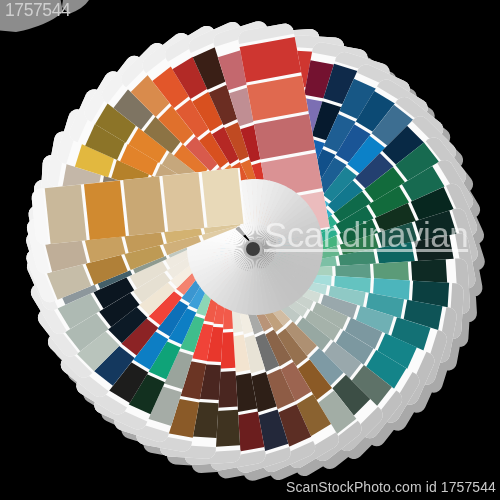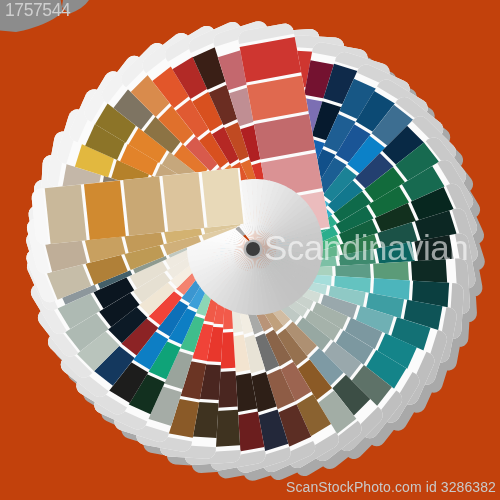--- a/index.html
+++ b/index.html
@@ -1,25 +1,25 @@
 <!DOCTYPE html>
 <html><head>
 <meta charset="utf-8">
 <style>
   html,body{margin:0;padding:0;background:#ffffff;}
-  #page{position:relative;width:500px;height:500px;background:#c2410c;overflow:hidden;
+  #page{position:relative;width:500px;height:500px;background:#000000;overflow:hidden;
         font-family:"Liberation Sans",sans-serif;}
   #fan{position:absolute;left:0;top:0;}
   .wm{position:absolute;font-family:"Liberation Sans",sans-serif;white-space:nowrap;}
   #wm-bottom{right:4px;bottom:5px;text-align:right;font-size:14px;color:#c9c9c9;letter-spacing:0.1px;}
   #wm-top-id{left:5px;top:0px;font-size:17.5px;color:#cfcfcf;z-index:3;letter-spacing:-0.4px;}
   #wm-corner{position:absolute;left:0;top:0;z-index:2;}
   .wmbrand{position:absolute;font-family:"Liberation Sans",sans-serif;white-space:nowrap;
            color:rgba(255,255,255,0.58);font-size:35px;font-weight:400;letter-spacing:-0.5px;}
-  #wm-brand1{left:264px;top:228px;}
+  #wm-brand1{left:264px;top:215px;text-decoration:underline;}
   #wm-brand2{left:258px;top:258px;}
 </style>
 </head>
 <body>
 
 <div id="page">
   <svg id="wm-corner" width="110" height="50" viewBox="0 0 110 50">
     <path d="M-6,-8 L59,-8 L63,12 Q47,26 16,32 L-6,30 Z" fill="#8c8c8c"></path>
     <path d="M64,-8 L92,-8 Q90,6 69,14 L62,7 Z" fill="#8c8c8c"></path>
   </svg>
@@ -599,15 +599,15 @@
             <path d="M243.52,223.76L207.48,227.55L201.63,171.85L237.67,168.07Z" fill="#E8D9B8"></path>
           </g>
         </g>
         <g>
           <circle cx="253" cy="249" r="9.5" fill="#b5b5b5"></circle>
           <circle cx="253" cy="249" r="7" fill="#3c3c3c"></circle>
         </g>
       </g>
     </svg>
   <div class="wm" id="wm-top-id">1757544</div>
-  <div class="wm" id="wm-bottom">ScanStockPhoto.com id 3286382</div>
+  <div class="wm" id="wm-bottom">ScanStockPhoto.com id 1757544</div>
   <div class="wmbrand" id="wm-brand1">Scandinavian</div>
 </div>
 
 </body></html>

